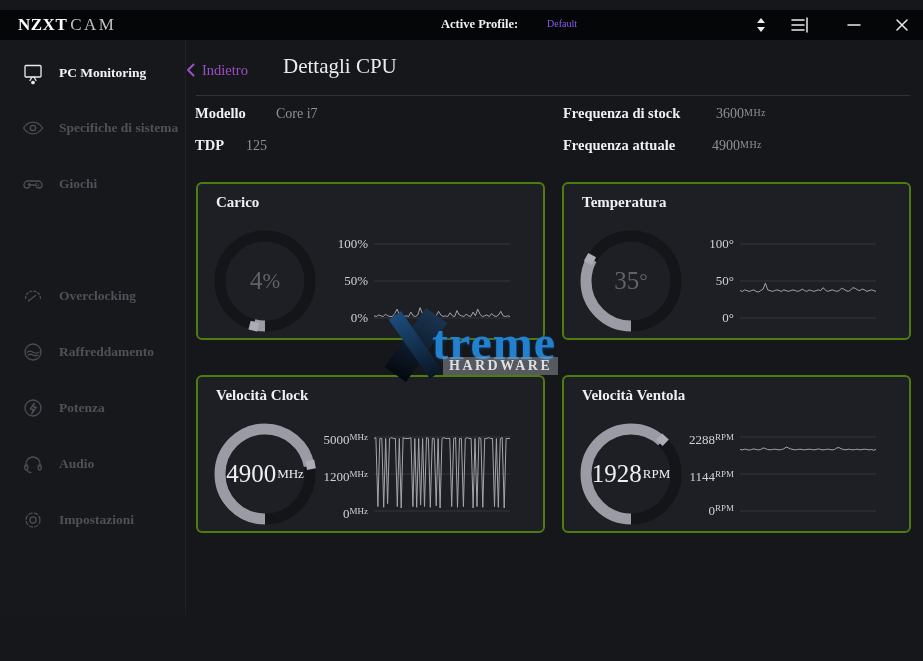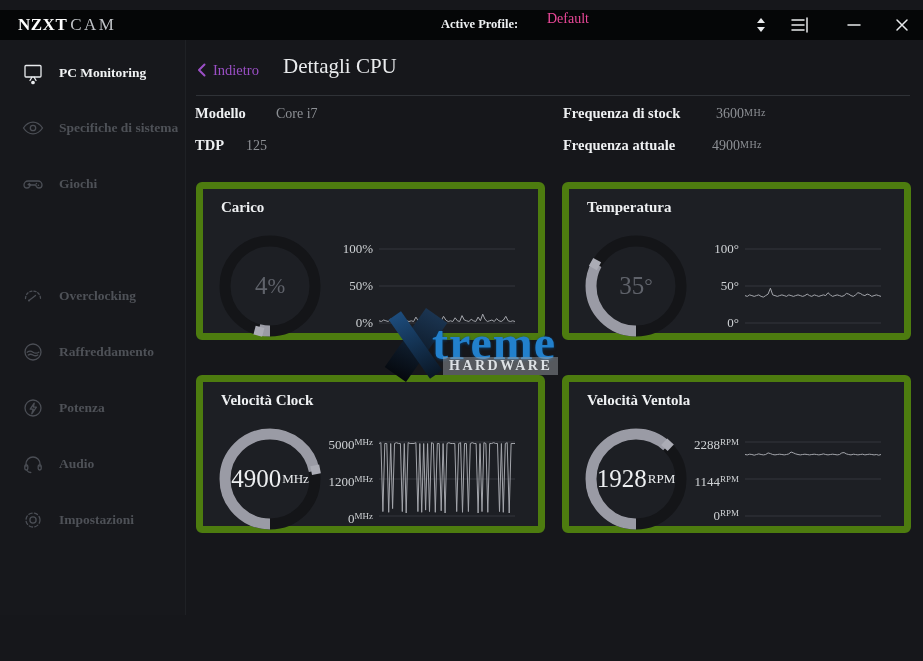--- a/index.html
+++ b/index.html
@@ -5,51 +5,51 @@
   html,body{margin:0;padding:0;background:#16171b;}
   .app{position:relative;width:923px;height:605px;overflow:hidden;background:#16171b;
        font-family:Liberation Serif, serif;margin-top:10px;-webkit-user-select:none;}
 
   
   .titlebar{position:absolute;left:0;top:0;width:923px;height:30px;background:#050607;}
   .logo{position:absolute;left:18px;top:5px;font-size:17px;color:#fff;}
   .logo .l1{font-weight:700;letter-spacing:.5px;}
   .logo .l2{font-weight:400;color:#bfc2c6;letter-spacing:2.5px;margin-left:3px;}
   .profile-label{position:absolute;left:441px;top:7px;font-size:12.5px;font-weight:700;color:#eef0f2;}
-  .profile-value{position:absolute;left:547px;top:1px;font-size:14px;color:#ec4899;}
+  .profile-value{position:absolute;left:547px;top:8px;font-size:10px;color:#8b5cf6;}
   .tbbtn{position:absolute;top:5px;width:22px;height:20px;display:flex;align-items:center;justify-content:center;}
   .tbicon *{stroke:#e8eaec;fill:none;stroke-width:1.5px;stroke-linecap:round;}
   .tbicon .f{fill:#e8eaec;stroke:none;}
 
   
   .sidebar{position:absolute;left:0;top:30px;width:185px;height:631px;background:#17181c;border-right:1px solid #1f2125;}
   .side-item{position:absolute;left:0;width:185px;height:56px;display:flex;align-items:center;cursor:pointer;}
   .side-item .ic{width:24px;height:24px;margin-left:21px;}
   .side-item svg *{stroke:#4b4e55;fill:none;stroke-width:1.3px;stroke-linecap:round;stroke-linejoin:round;}
   .side-item svg .f{fill:#4b4e55;stroke:none;}
   .side-item .lbl{margin-left:14px;font-size:13.5px;font-weight:600;color:#4e5157;}
   .side-item.active svg *{stroke:#e9ebee;}
   .side-item.active svg .f{fill:#e9ebee;}
   .side-item.active .lbl{color:#f1f3f4;font-weight:700;}
 
   
-  .back{position:absolute;left:197px;top:50px;height:20px;display:flex;align-items:center;cursor:pointer;}
+  .back{position:absolute;left:186px;top:50px;height:20px;display:flex;align-items:center;cursor:pointer;}
   .back svg{width:9px;height:14px;}
   .back svg *{stroke:#9b4fc6;fill:none;stroke-width:2px;stroke-linecap:round;stroke-linejoin:round;}
   .back .btxt{margin-left:7px;font-size:14.5px;color:#9b4fc6;}
   .page-title{position:absolute;left:283px;top:44px;font-size:21px;color:#e9ebed;}
   .hdr-divider{position:absolute;left:196px;top:85px;width:714px;height:1px;background:#2f3237;}
 
   
   .ilabel{position:absolute;font-size:14.5px;font-weight:700;color:#eef0f2;}
   .ivalue{position:absolute;font-size:14px;color:#8d9095;}
   .ivalue .u{font-size:10px;vertical-align:2px;letter-spacing:.5px;}
 
   
-  .panel{position:absolute;width:349px;height:158px;background:#1d1f24;border:7px solid #4d7c0f;border-radius:6px;box-sizing:border-box;}
+  .panel{position:absolute;width:349px;height:158px;background:#1d1f24;border:2px solid #4d7c0f;border-radius:6px;box-sizing:border-box;}
   .ptitle{position:absolute;left:18px;top:10px;font-size:15px;font-weight:700;color:#eef0f2;}
   .gwrap{position:absolute;left:14px;top:44px;width:106px;height:106px;}
   .gval{position:absolute;left:14px;top:44px;width:106px;height:106px;display:flex;align-items:center;justify-content:center;
         font-size:25px;color:#5f626a;white-space:nowrap;}
   .gval .u{font-size:0.85em;}
   .panel.su .gval .u{font-size:13px;margin-left:1px;}
   .panel.bright .gval{color:#eceef0;}
   .grot{position:absolute;left:14px;top:44px;width:106px;height:106px;pointer-events:none;}
   .ghandle{position:absolute;left:50%;bottom:2.5px;width:9px;height:9px;margin-left:-4.5px;background:#abacb5;}
   .tick{position:absolute;left:40px;width:130px;height:18px;text-align:right;font-size:13px;color:#cfd2d5;line-height:18px;}

